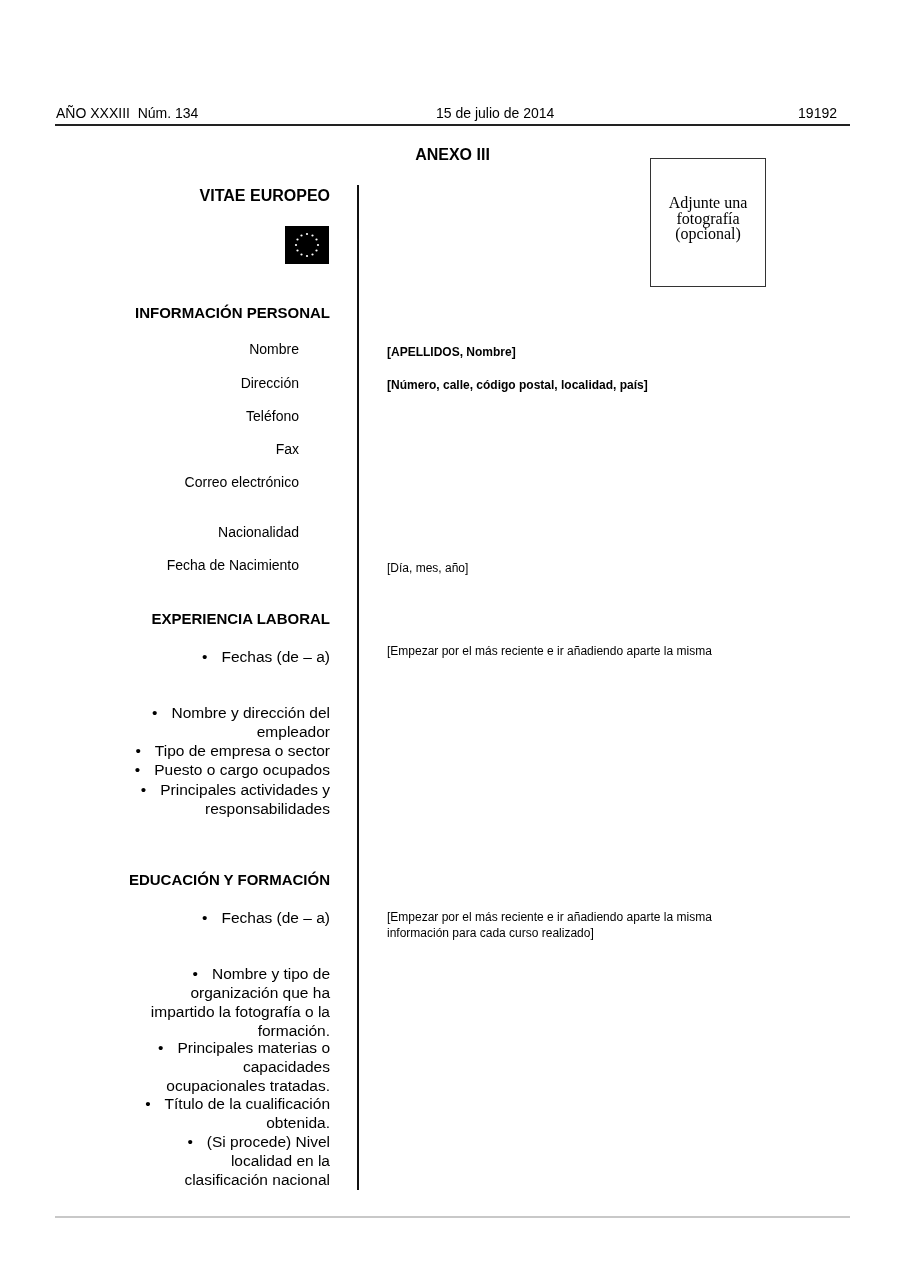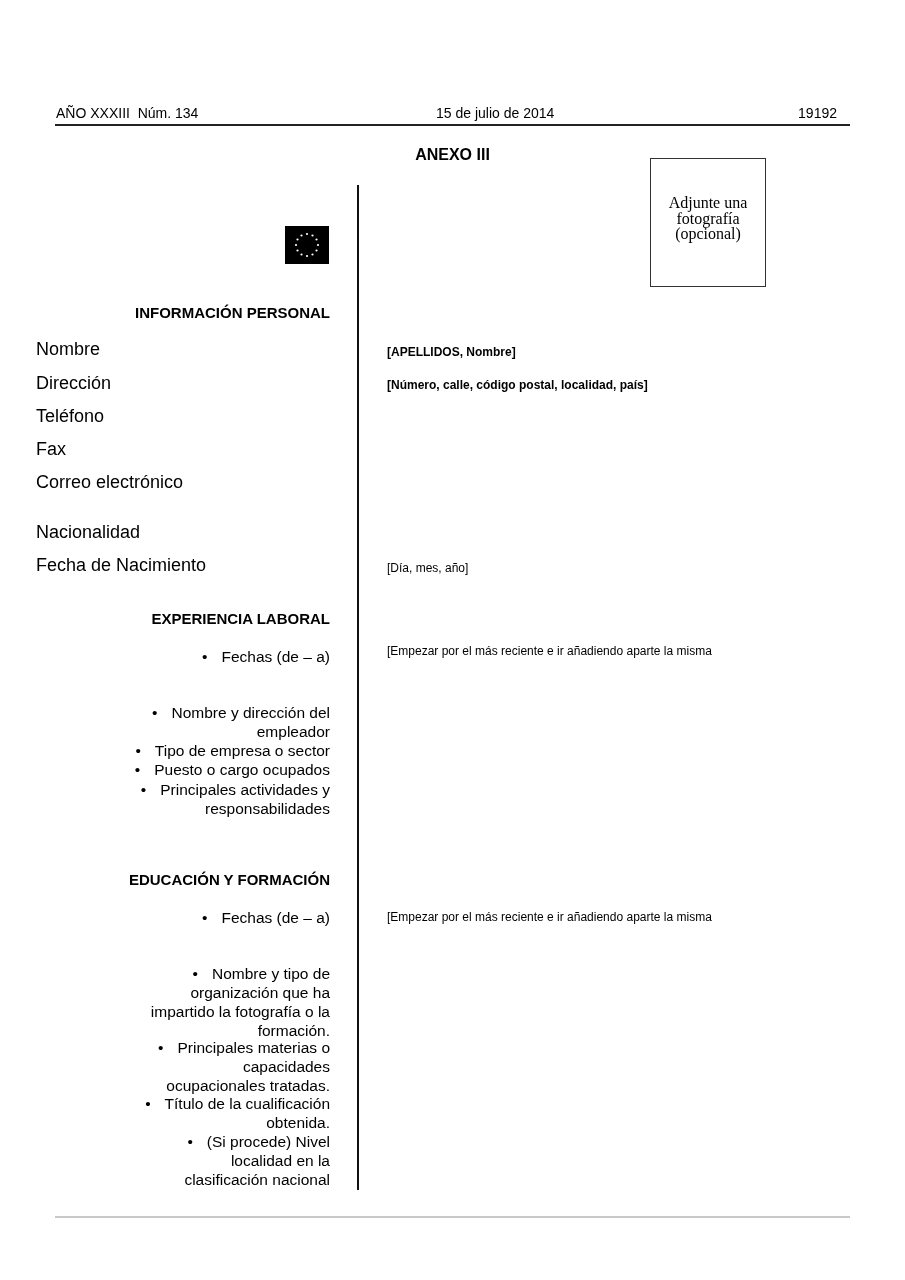--- a/index.html
+++ b/index.html
@@ -49,22 +49,22 @@
       left: 285px; top: 226px; width: 44px; height: 38px;
       background: #000;
     }
     .eu-flag svg { display: block; }
 
     
     .vline { left: 357px; top: 185px; width: 0; height: 1005px; border-left: 2px solid #111; }
 
     
     .lbl {
-      right: 569px; width: 300px;
-      font-size: 18px; line-height: 17px;
+      right: 606px; text-align: right; width: 300px;
+      font-size: 14px; line-height: 17px;
     }
     .sec {
       right: 575px; text-align: right; width: 300px;
       font-size: 15px; line-height: 18px; font-weight: bold;
     }
     .bul {
       right: 575px; text-align: right; width: 240px;
       font-size: 15.5px; line-height: 19px;
     }
     .bul .dot { margin-right: 14px; }
@@ -89,20 +89,21 @@
 
 <div class="abs anexo">ANEXO III</div>
 
 <div class="abs photo-box">
   <span>Adjunte una</span>
   <span>fotografía</span>
   <span>(opcional)</span>
 </div>
 
 <div class="abs cv-title">
+  <span>VITAE EUROPEO</span>
 </div>
 <div class="abs eu-flag">
   <svg width="44" height="38" viewBox="0 0 44 38">
     <g fill="#fff">
       <circle cx="22" cy="8" r="1.1"></circle>
       <circle cx="27.5" cy="9.5" r="1.1"></circle>
       <circle cx="31.5" cy="13.5" r="1.1"></circle>
       <circle cx="33" cy="19" r="1.1"></circle>
       <circle cx="31.5" cy="24.5" r="1.1"></circle>
       <circle cx="27.5" cy="28.5" r="1.1"></circle>
@@ -158,20 +159,21 @@
   <div>responsabilidades</div>
 </div>
 
 <div class="abs sec" style="top:871px;">EDUCACIÓN Y FORMACIÓN</div>
 
 <div class="abs bul" style="top:908px;">
   <span class="dot">•</span><span>Fechas (de – a)</span>
 </div>
 <div class="abs val para" style="top:909px;">
   <div>[Empezar por el más reciente e ir añadiendo aparte la misma</div>
+  <div>información para cada curso realizado]</div>
 </div>
 
 <div class="abs bul" style="top:964px;">
   <div><span class="dot">•</span><span>Nombre y tipo de</span></div>
   <div>organización que ha</div>
   <div>impartido la fotografía o la</div>
   <div>formación.</div>
 </div>
 <div class="abs bul" style="top:1038px;">
   <div><span class="dot">•</span><span>Principales materias o</span></div>

